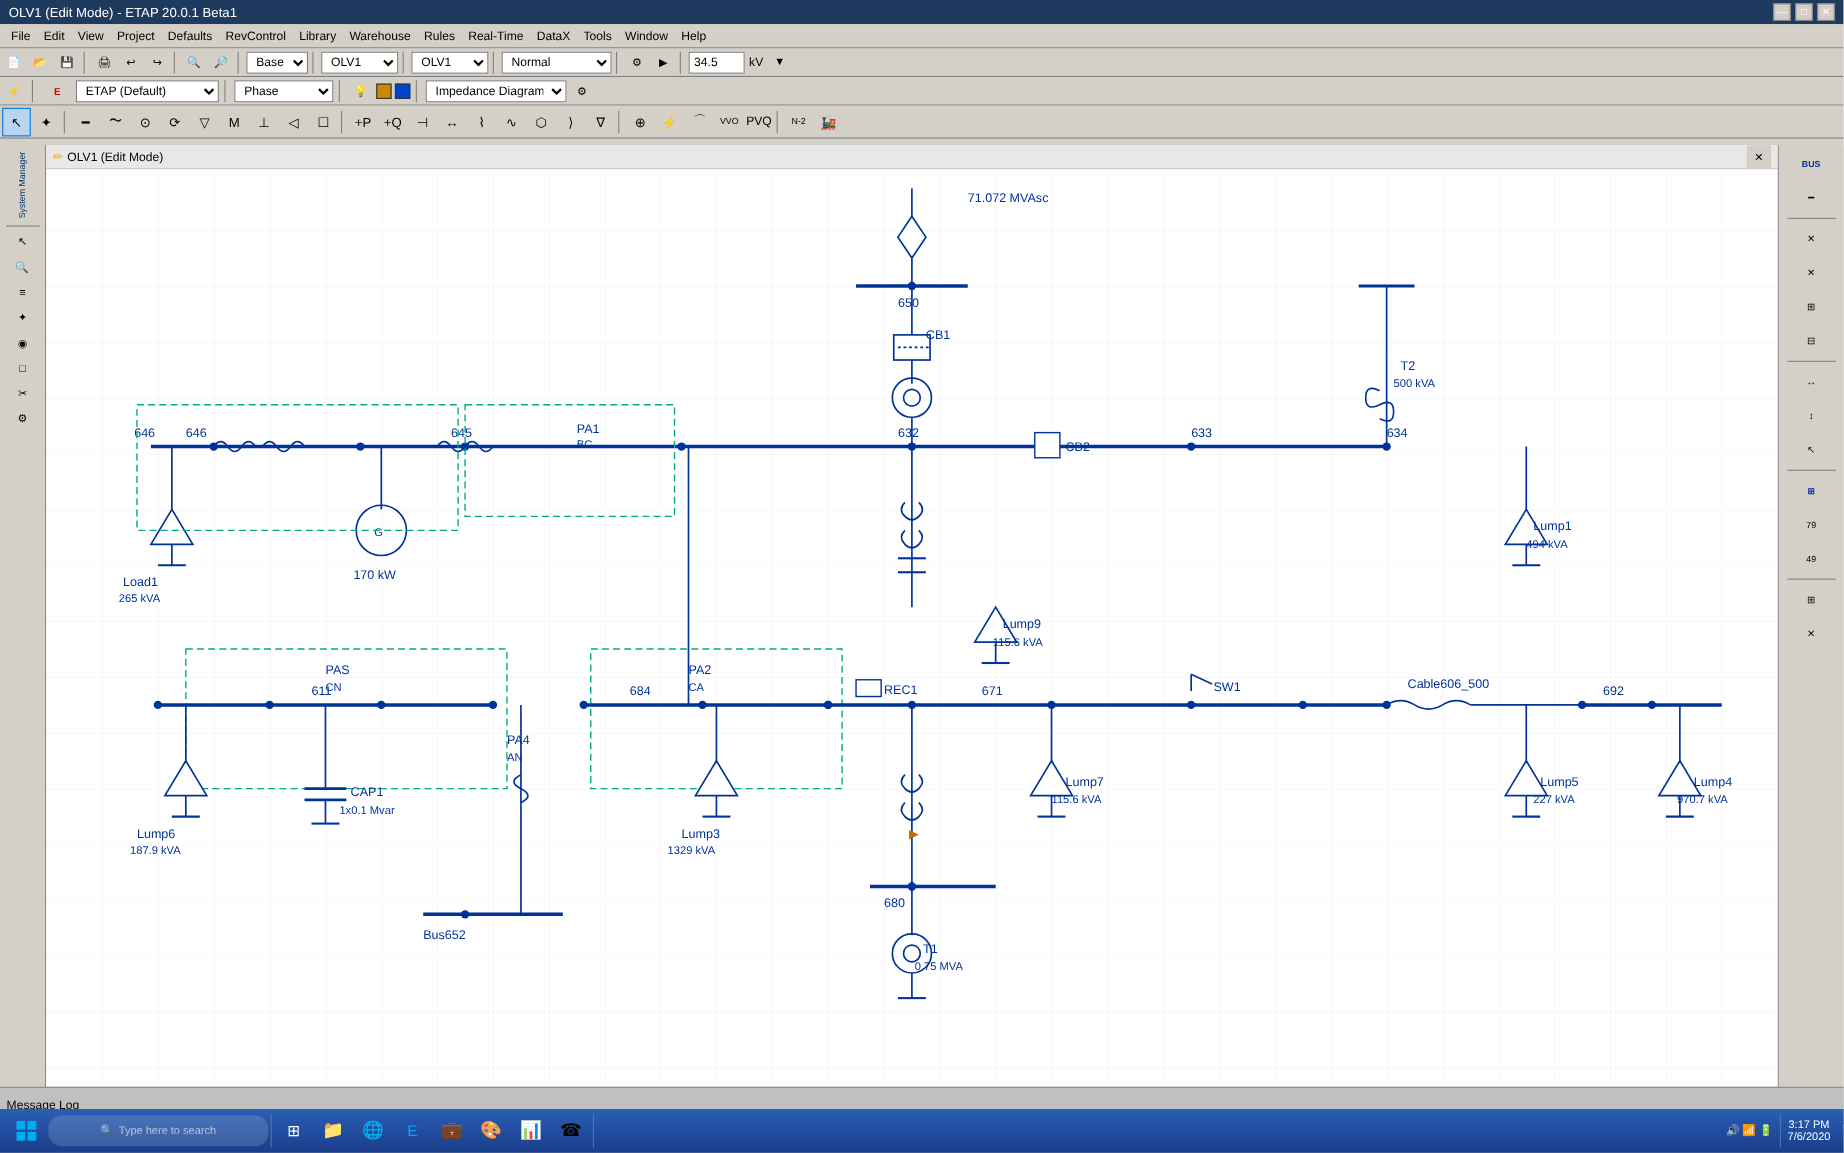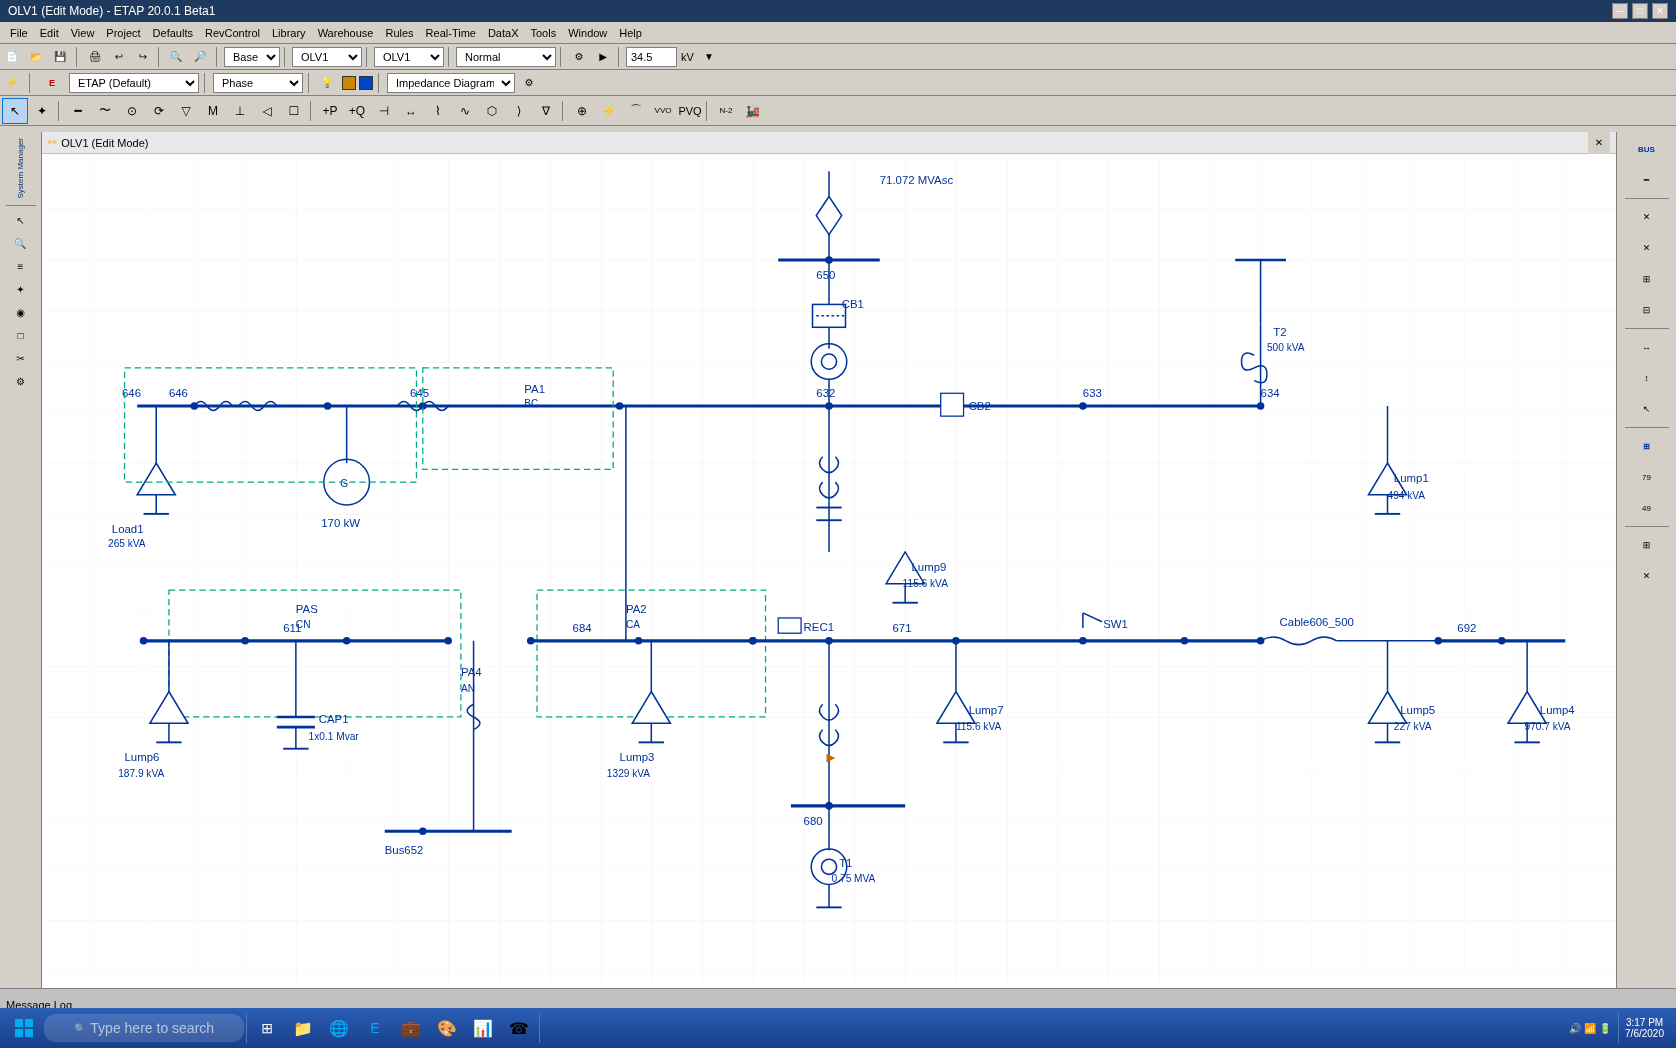--- a/index.html
+++ b/index.html
@@ -713,21 +713,21 @@
   <div class="tb-icon" style="width:40px">
     <svg width="20" height="20" viewBox="0 0 20 20">
       <rect x="1" y="1" width="8" height="8" fill="#00adef"></rect>
       <rect x="11" y="1" width="8" height="8" fill="#00adef"></rect>
       <rect x="1" y="11" width="8" height="8" fill="#00adef"></rect>
       <rect x="11" y="11" width="8" height="8" fill="#00adef"></rect>
     </svg>
   </div>
   <div class="tb-icon" style="width:200px;background:rgba(255,255,255,0.15);border-radius:12px;padding:0 8px;display:flex;align-items:center;height:28px">
     <span style="color:rgba(255,255,255,0.7);font-size:10px">🔍</span>
-    <span style="color:rgba(255,255,255,0.6);font-size:14px;margin-left:4px">Type here to search</span>
+    <span style="color:rgba(255,255,255,0.6);font-size:10px;margin-left:4px">Type here to search</span>
   </div>
   <div class="tb-sep"></div>
   <div class="tb-icon" style="font-size:14px;color:white">⊞</div>
   <div class="tb-icon" style="font-size:16px">📁</div>
   <div class="tb-icon" style="font-size:16px">🌐</div>
   <div class="tb-icon" style="font-size:14px;color:#00a8ff">E</div>
   <div class="tb-icon" style="font-size:16px">💼</div>
   <div class="tb-icon" style="font-size:16px">🎨</div>
   <div class="tb-icon" style="font-size:16px">📊</div>
   <div class="tb-icon" style="font-size:16px">☎</div>

